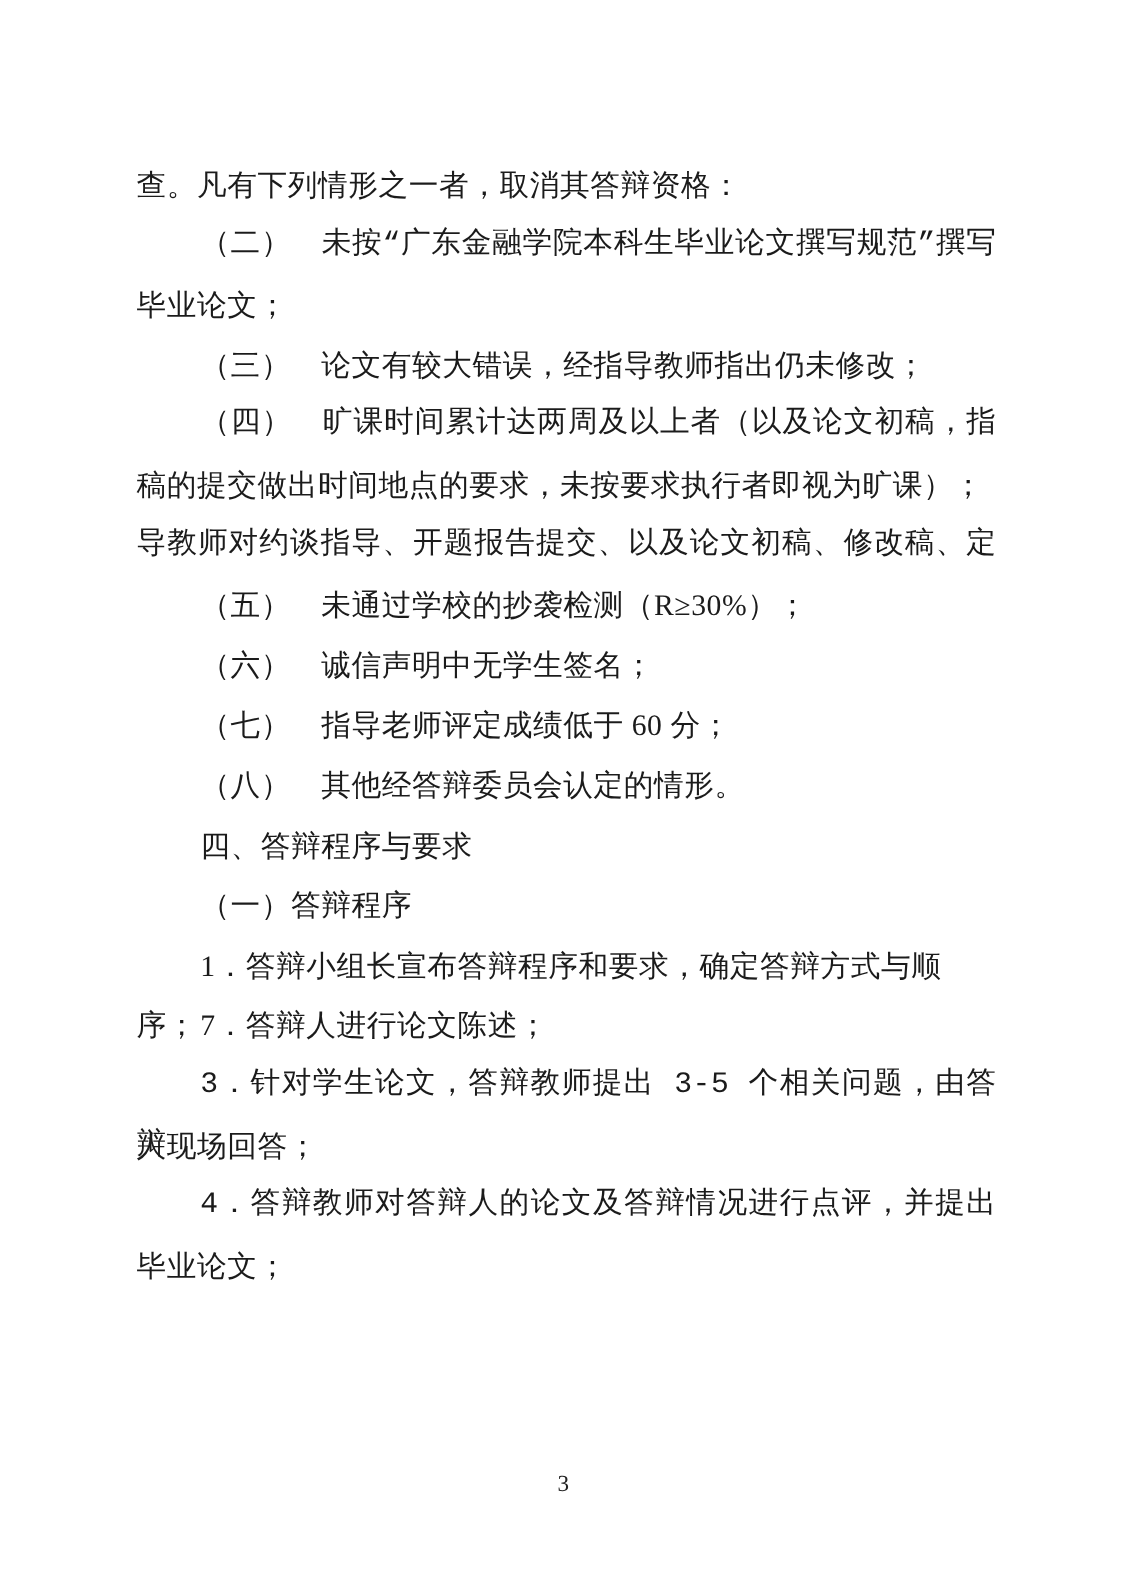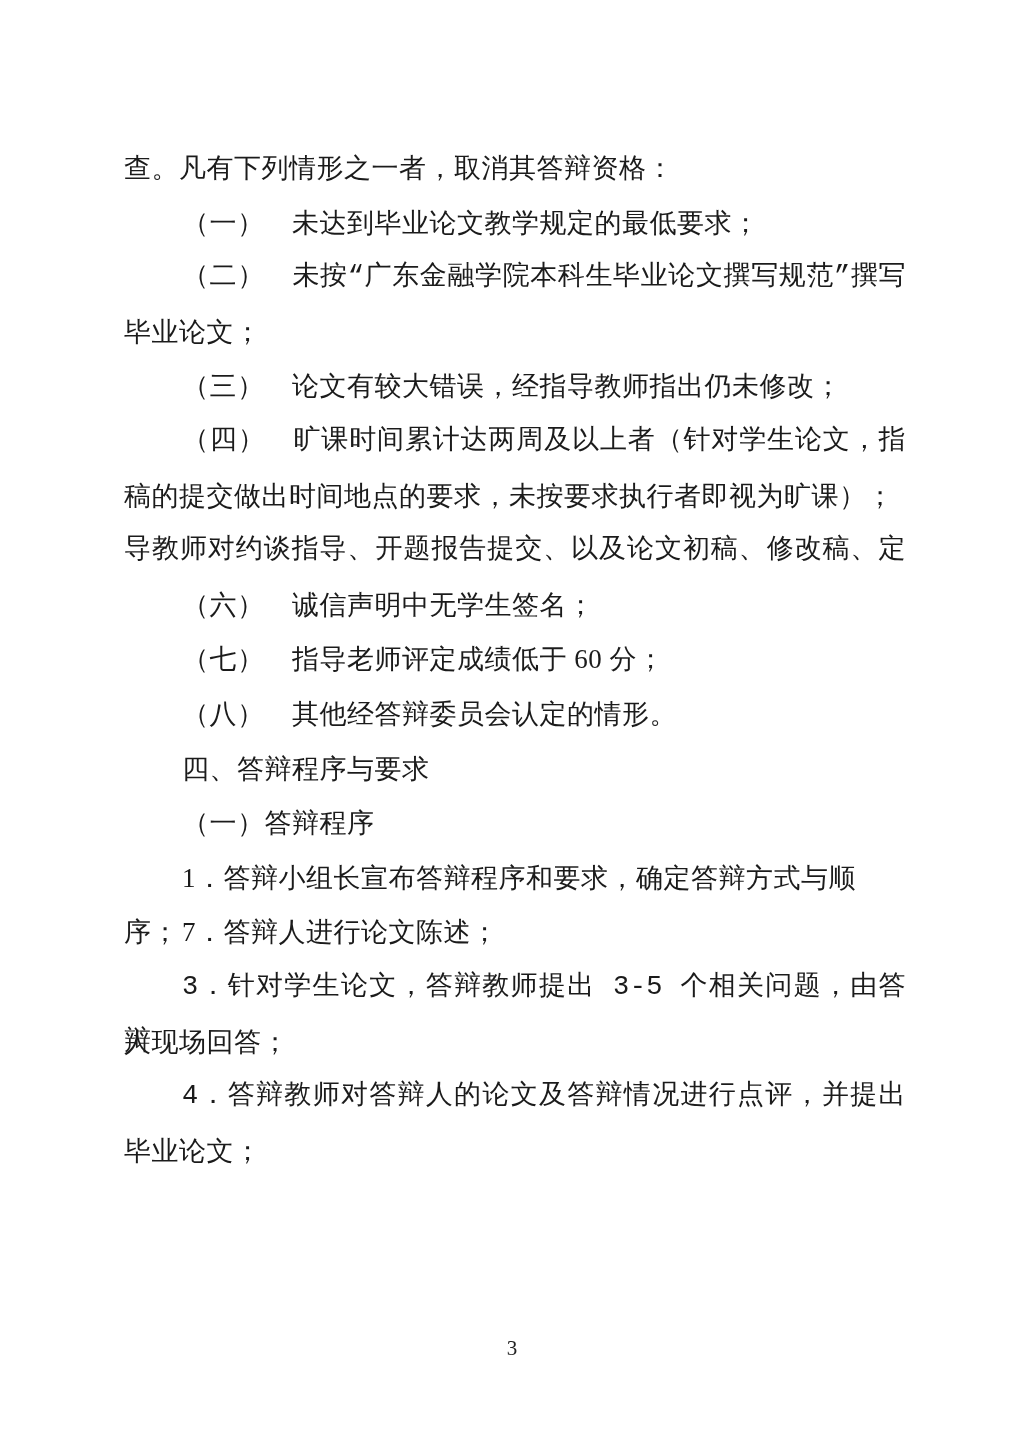--- a/index.html
+++ b/index.html
@@ -51,27 +51,27 @@
     line-height: 30px;
     color: #222222;
   }
 </style>
 </head>
 <body>
 
 <div class="page">
   <div class="doc-body">
     <div class="line">查。凡有下列情形之一者，取消其答辩资格：</div>
-    <div class="line indent">（一）　未达到毕业论文教学规定的最低要求；</div>
     <div class="line indent fill">（二）　未按“广东金融学院本科生毕业论文撰写规范”撰写</div>
     <div class="line">毕业论文；</div>
     <div class="line indent">（三）　论文有较大错误，经指导教师指出仍未修改；</div>
-    <div class="line indent fill">（四）　旷课时间累计达两周及以上者（针对学生论文，指</div>
+    <div class="line indent fill">（四）　旷课时间累计达两周及以上者（以及论文初稿，指</div>
     <div class="line">稿的提交做出时间地点的要求，未按要求执行者即视为旷课）；</div>
     <div class="line fill">导教师对约谈指导、开题报告提交、以及论文初稿、修改稿、定</div>
+    <div class="line indent">（五）　未通过学校的抄袭检测（R≥30%）；</div>
     <div class="line indent">（六）　诚信声明中无学生签名；</div>
     <div class="line indent">（七）　指导老师评定成绩低于 60 分；</div>
     <div class="line indent">（八）　其他经答辩委员会认定的情形。</div>
     <div class="line indent bold">四、答辩程序与要求</div>
     <div class="line indent">（一）答辩程序</div>
     <div class="line indent">1．答辩小组长宣布答辩程序和要求，确定答辩方式与顺序；</div>
     <div class="line indent">7．答辩人进行论文陈述；</div>
     <div class="line indent fill">3．针对学生论文，答辩教师提出 3-5 个相关问题，由答辩</div>
     <div class="line">人现场回答；</div>
     <div class="line indent fill">4．答辩教师对答辩人的论文及答辩情况进行点评，并提出</div>

